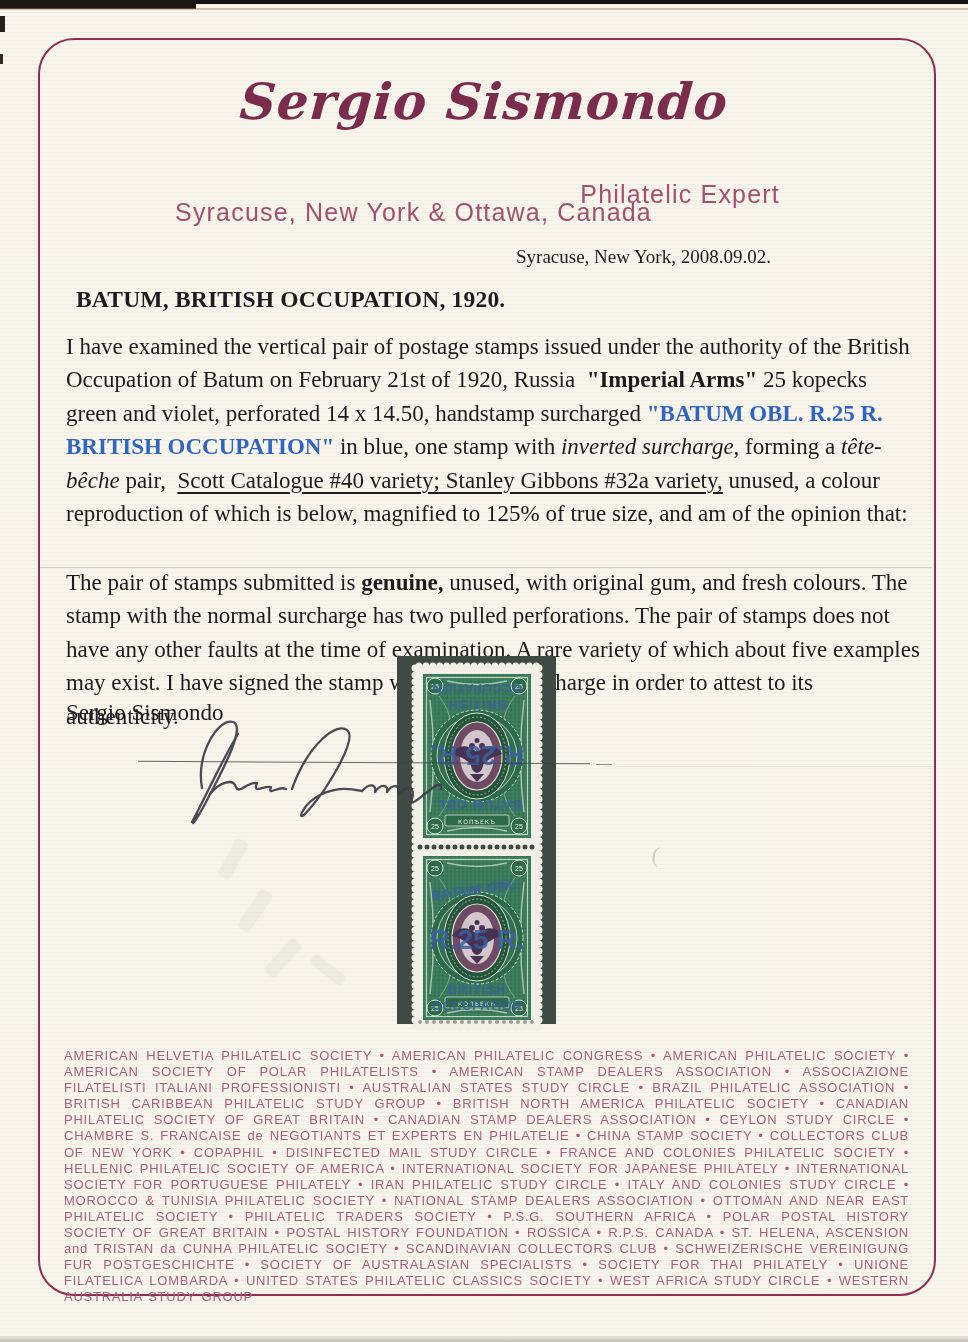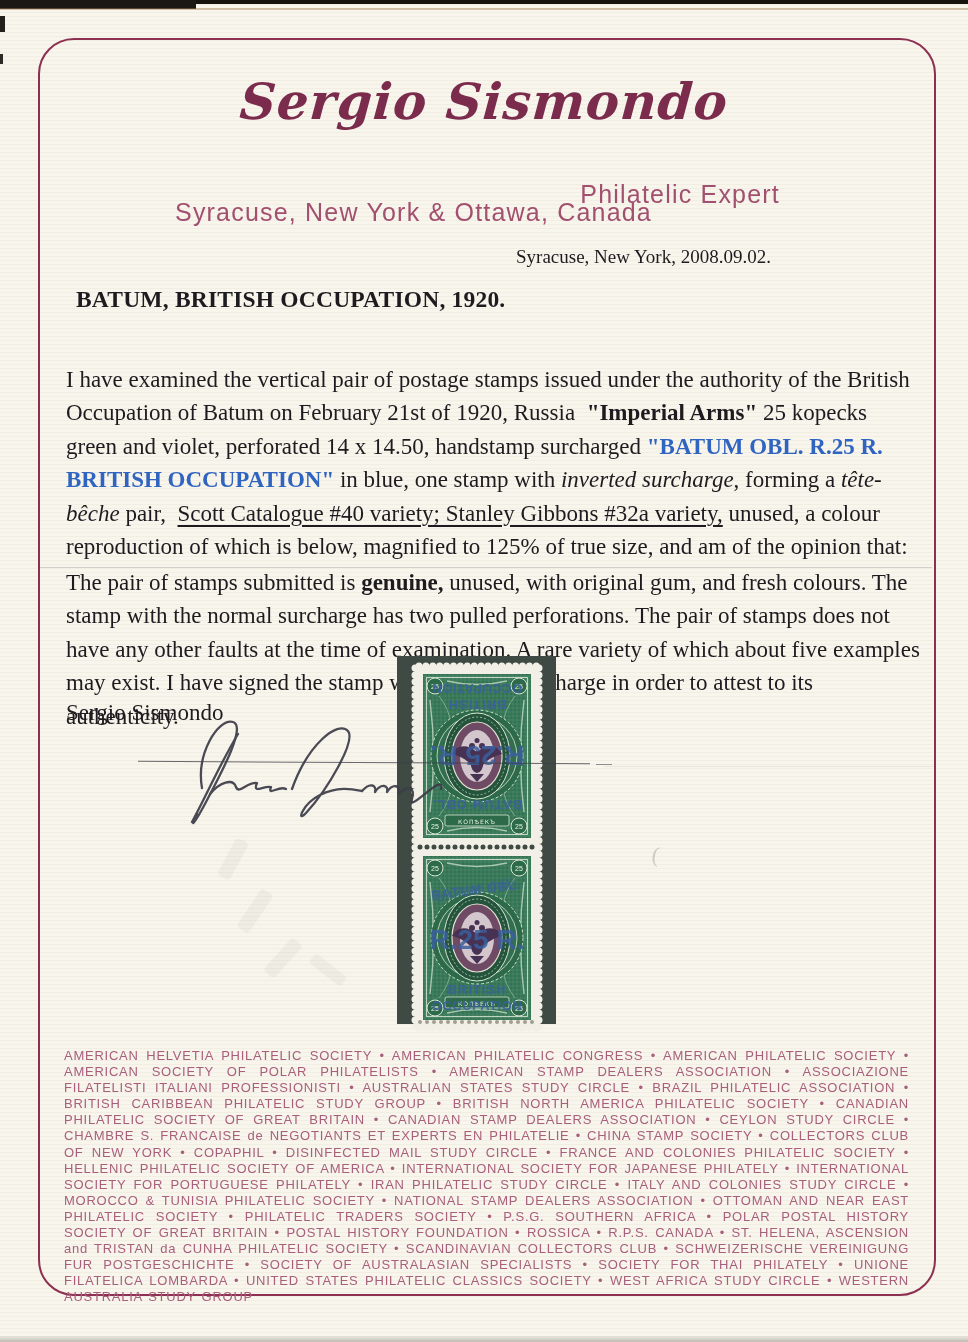--- a/index.html
+++ b/index.html
@@ -34,21 +34,21 @@
     font-family:"Liberation Sans", sans-serif;font-size:25px;letter-spacing:1.2px;color:#a2506f;
   }
   .header-loc{
     position:absolute;left:0;top:198px;width:827px;text-align:center;
     font-family:"Liberation Sans", sans-serif;font-size:25px;letter-spacing:1.2px;color:#a2506f;
   }
   .dateline{position:absolute;left:516px;top:246px;font-size:19px;}
   .doc-title{position:absolute;left:66px;top:276px;font-size:23.5px;font-weight:bold;letter-spacing:.2px;margin:10px;}
 
   .para{position:absolute;font-size:23px;line-height:33.4px;white-space:pre-wrap;}
-  .p1{left:66px;top:340px;width:850px;}
+  .p1{left:66px;top:307px;width:850px;}
   .p2{left:66px;top:543px;width:858px;}
   .b{font-weight:bold;}
   .i{font-style:italic;}
   .bb{font-weight:bold;color:#2f64c1;}
   .u{text-decoration:underline;text-underline-offset:4px;text-decoration-thickness:1.5px;}
 
   .typed-name{position:absolute;left:66px;top:700px;font-size:23px;}
   .sig-svg{position:absolute;left:140px;top:692px;width:330px;height:150px;z-index:6;}
   .pencil-line{position:absolute;left:138px;top:762px;width:452px;height:0;border-top:1.6px solid rgba(62,62,70,.78);transform:rotate(.3deg);z-index:5;}
   .pencil-dash{position:absolute;left:596px;top:764px;width:16px;height:0;border-top:1.5px solid rgba(62,62,70,.55);z-index:5;}

